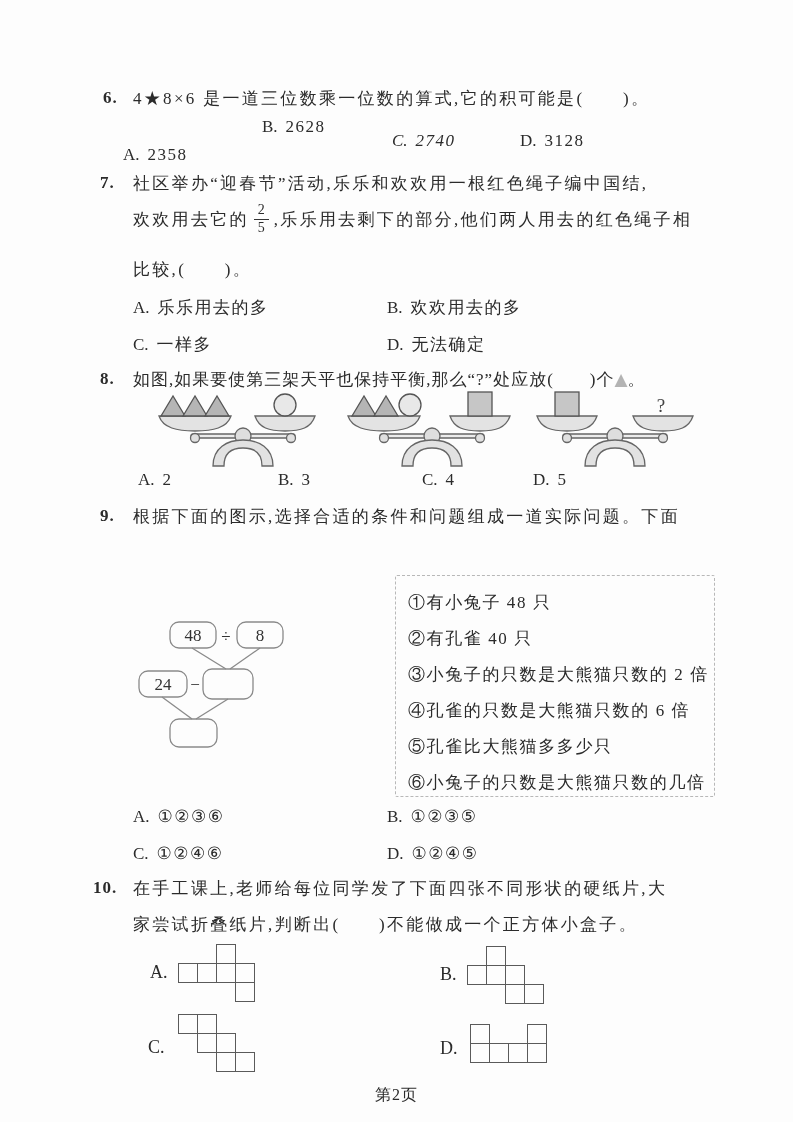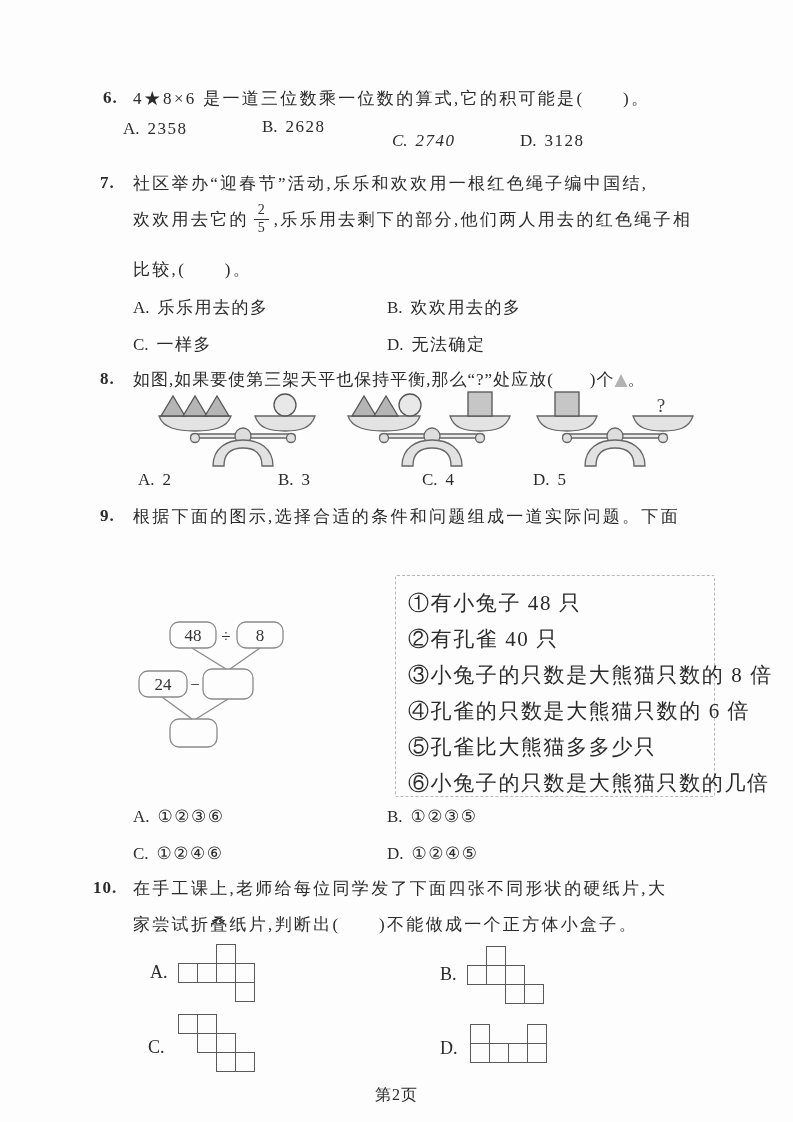--- a/index.html
+++ b/index.html
@@ -18,37 +18,37 @@
   .frac{display:inline-block;text-align:center;vertical-align:middle;
         font-size:14px;line-height:1.15;margin:0 5px;letter-spacing:0;}
   .frac .num{display:block;border-bottom:1.2px solid #333;padding:0 4px;}
   .frac .den{display:block;padding:0 4px;}
   .flexline{display:flex;align-items:center;}
   .tri-glyph{color:#b3b3b3;font-family:"DejaVu Sans",sans-serif;letter-spacing:0;}
   .cond-box{
     border:1.5px dashed #b8b8b8;border-radius:2px;
     padding:9px 0 0 12px;box-sizing:border-box;background:#fdfdfd;
   }
-  .cond-line{font-size:21px;letter-spacing:1.6px;line-height:36px;white-space:nowrap;}
+  .cond-line{font-size:17px;letter-spacing:1.6px;line-height:36px;white-space:nowrap;}
   .net{position:absolute;}
   .net-cell{position:absolute;width:20px;height:20px;box-sizing:border-box;
             border:1px solid #5a5a5a;background:#fdfdfd;}
   .net-label{font-size:18px;letter-spacing:0;}
   .footer{font-size:16px;letter-spacing:1px;text-align:center;}
   svg text{font-family:"Liberation Serif","DejaVu Serif",serif;}
 </style>
 </head>
 <body>
 
 <div class="sheet">
 
   <div class="abs qnum" style="left:103px;top:88px;">6.</div>
   <div class="abs qtext" style="left:133px;top:87px;">4★8×6 是一道三位数乘一位数的算式,它的积可能是(　　)。</div>
 
-  <div class="abs opt" style="left:123px;top:119px;text-align:center;">
+  <div class="abs opt" style="left:123px;top:145px;text-align:center;">
     <span class="letter">A.</span><span>2358</span>
   </div>
   <div class="abs opt" style="left:262px;top:117px;">
     <span class="letter">B.</span><span>2628</span>
   </div>
   <div class="abs opt" style="left:392px;top:131px;font-style:italic;">
     <span class="letter">C.</span><span>2740</span>
   </div>
   <div class="abs opt" style="left:520px;top:131px;">
     <span class="letter">D.</span><span>3128</span>
@@ -160,21 +160,21 @@
     <text x="63" y="46" font-size="17" fill="#333" text-anchor="middle">48</text>
     <text x="96" y="47" font-size="17" fill="#333" text-anchor="middle">÷</text>
     <text x="130" y="46" font-size="17" fill="#333" text-anchor="middle">8</text>
     <text x="33" y="95" font-size="17" fill="#333" text-anchor="middle">24</text>
     <text x="65" y="95" font-size="17" fill="#333" text-anchor="middle">−</text>
   </svg>
 
   <div class="abs cond-box" style="left:395px;top:575px;width:320px;height:222px;">
     <div class="cond-line">①有小兔子 48 只</div>
     <div class="cond-line">②有孔雀 40 只</div>
-    <div class="cond-line">③小兔子的只数是大熊猫只数的 8 倍</div>
+    <div class="cond-line">③小兔子的只数是大熊猫只数的 2 倍</div>
     <div class="cond-line">④孔雀的只数是大熊猫只数的 6 倍</div>
     <div class="cond-line">⑤孔雀比大熊猫多多少只</div>
     <div class="cond-line">⑥小兔子的只数是大熊猫只数的几倍</div>
   </div>
 
   <div class="abs opt" style="left:133px;top:806px;">
     <span class="letter">A.</span><span>①②③⑥</span>
   </div>
   <div class="abs opt" style="left:387px;top:806px;">
     <span class="letter">B.</span><span>①②③⑤</span>

